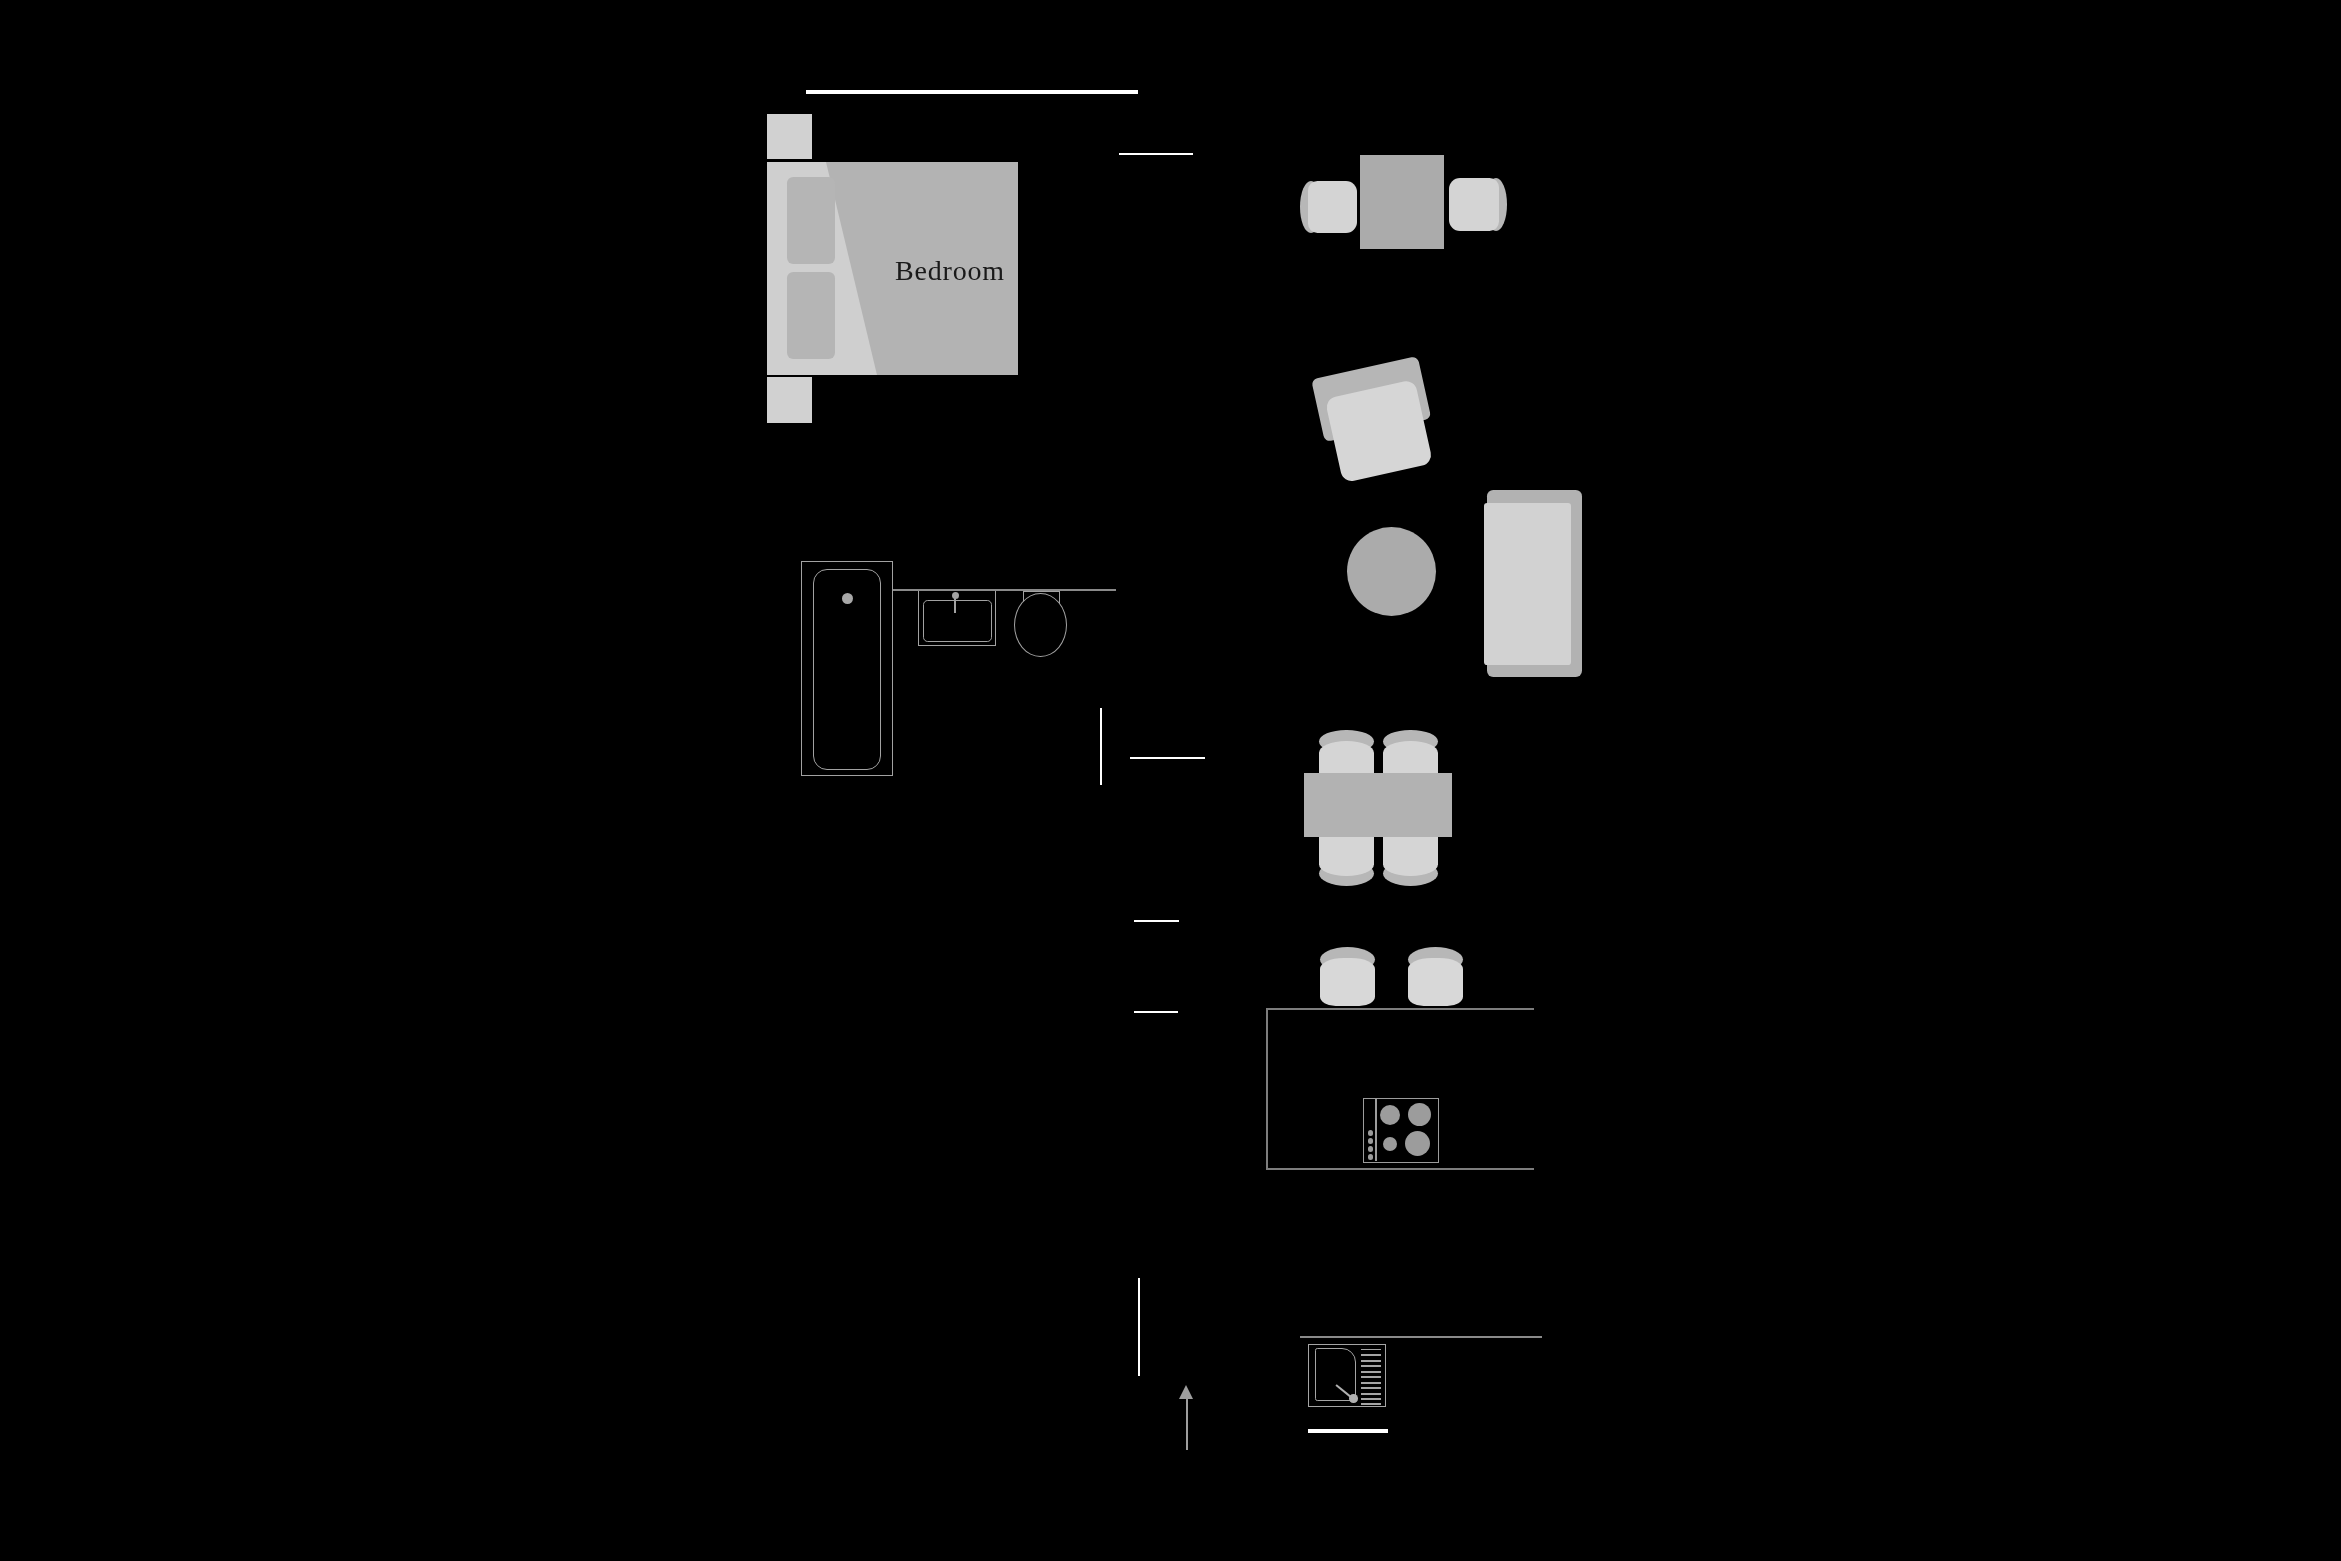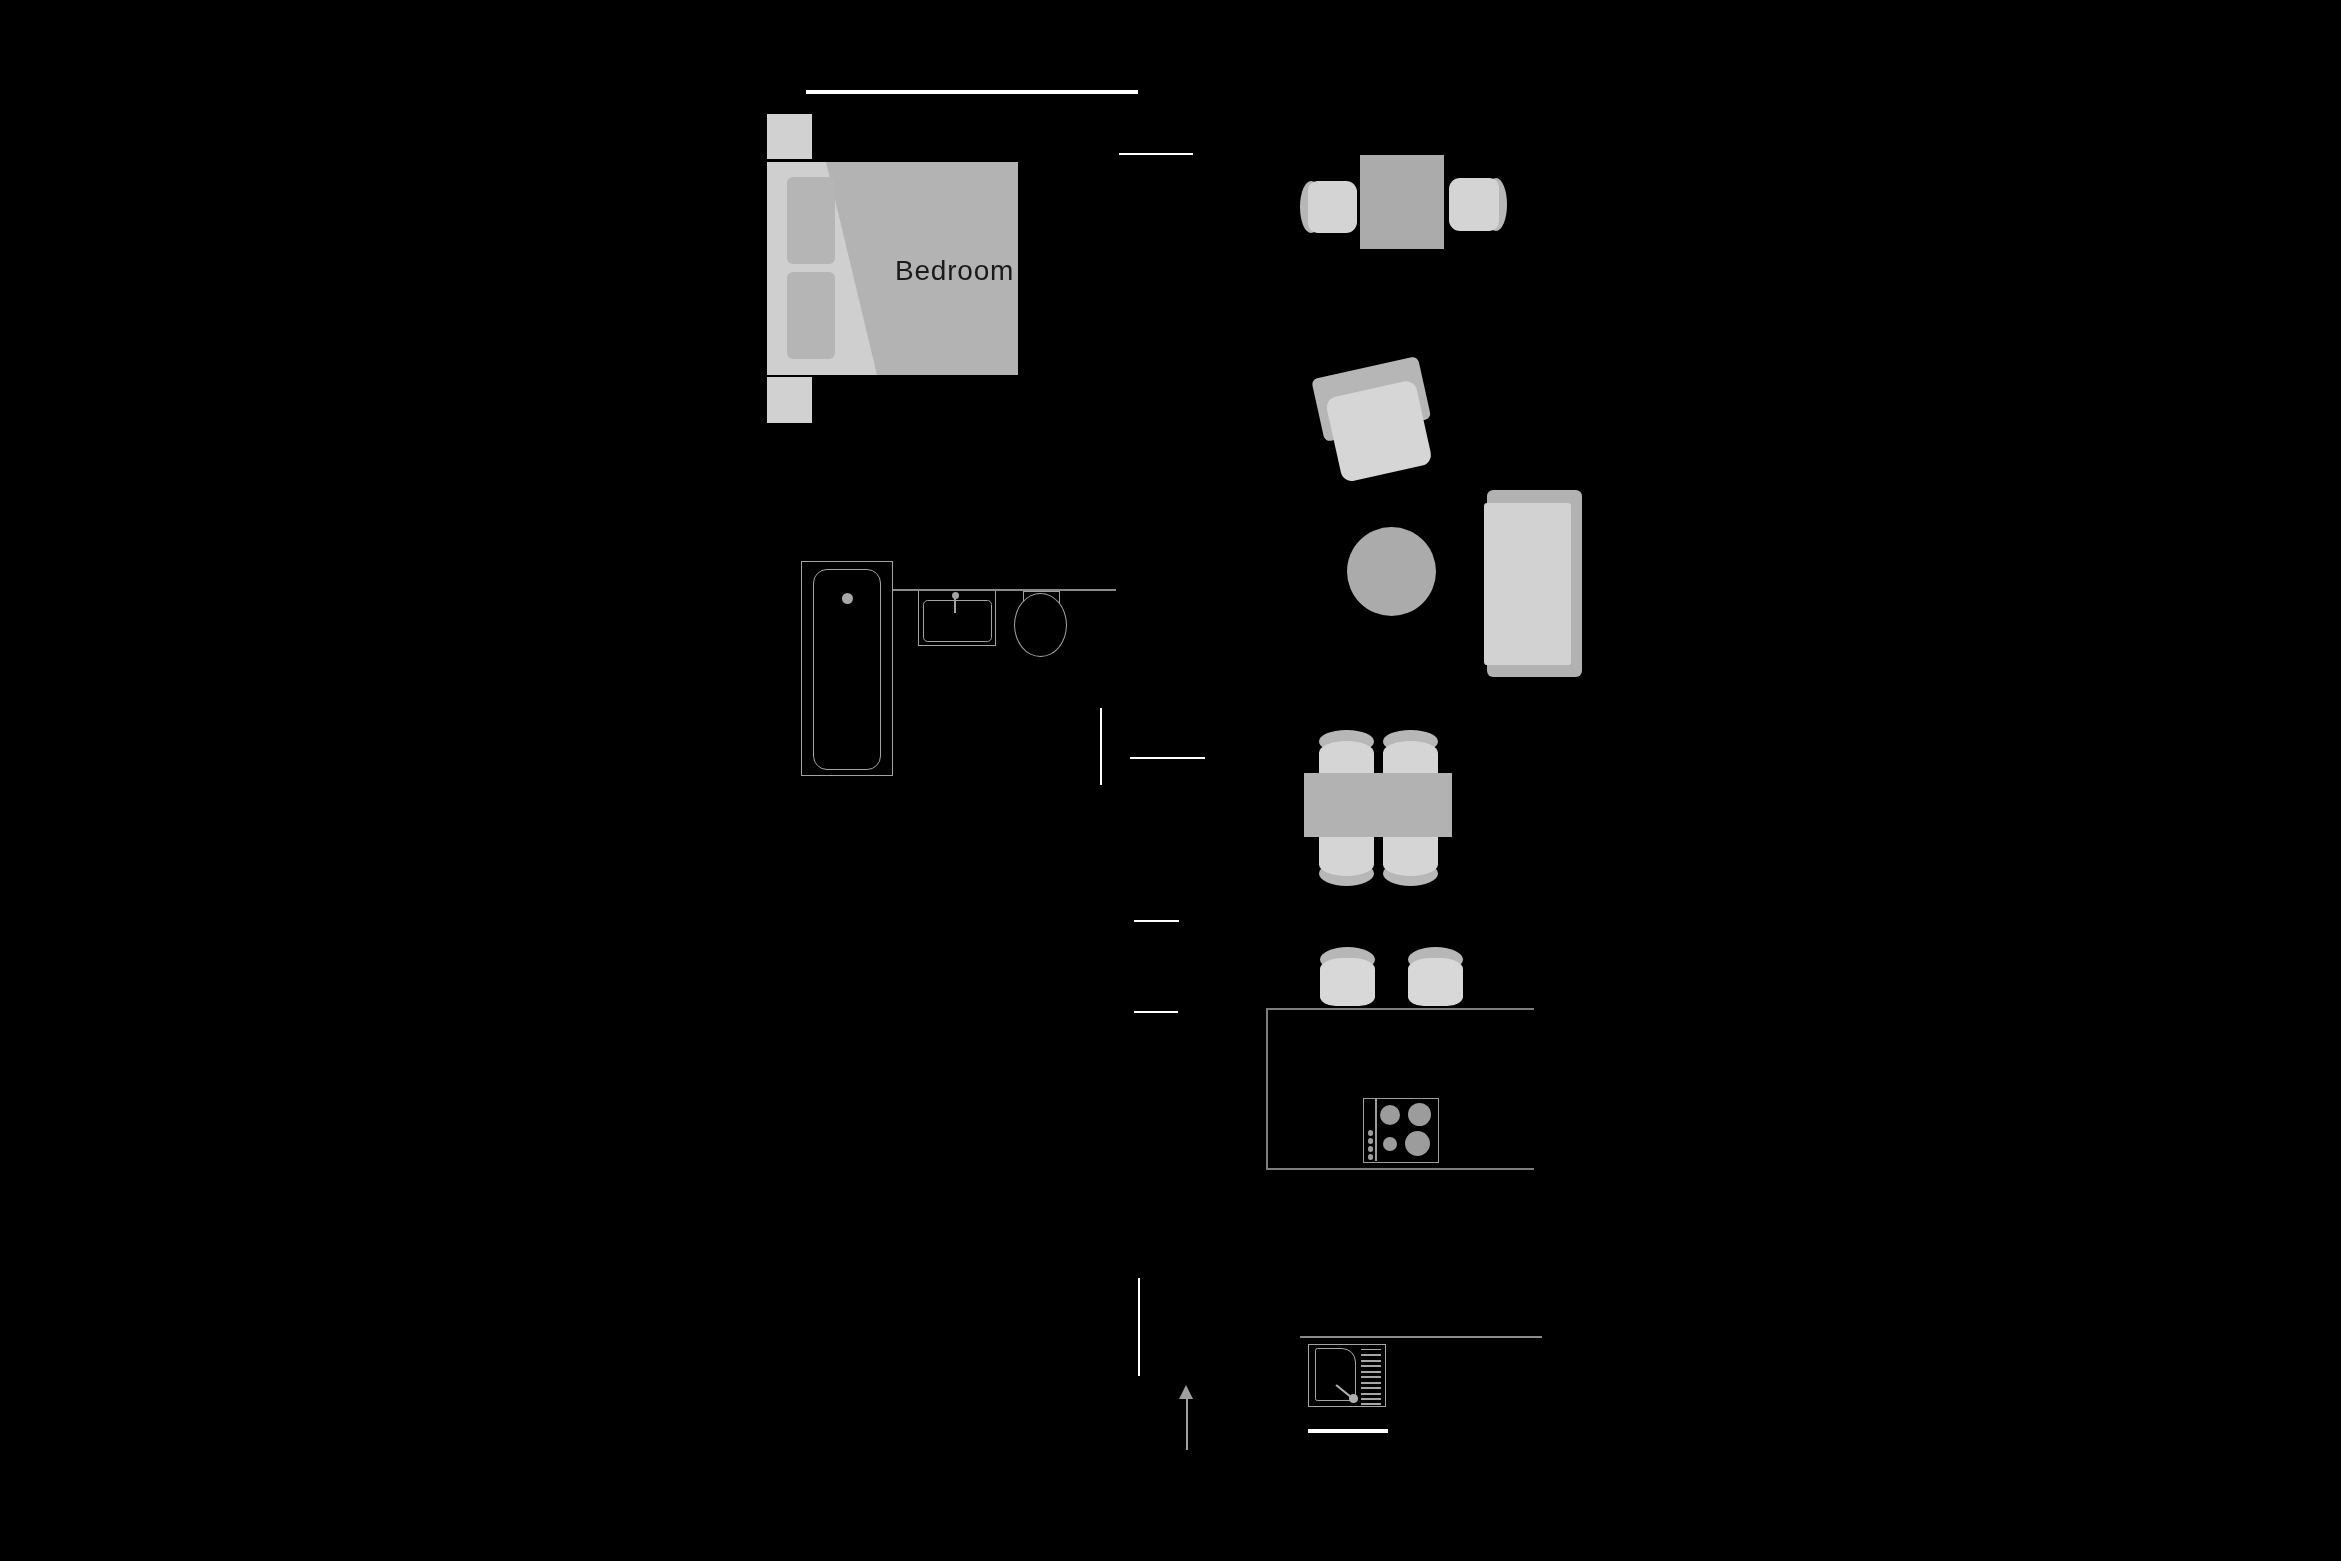--- a/index.html
+++ b/index.html
@@ -1,21 +1,21 @@
 <!DOCTYPE html>
 <html style="--background: #000000; --wall-white: #ffffff; --wall-gray: #8a8a8a; --island-outline: #7d7d7d; --fixture-stroke: #a2a2a2; --appliance-stroke: #a5a5a5; --furniture-mid: #b2b2b2; --furniture-light: #d4d4d4; --furniture-cap: #b7b7b7; --arrow: #9e9e9e; --text: #1a1a1a;font-size:12.5px"><head>
 <meta charset="utf-8">
 <style>
   * { box-sizing: border-box; margin: 0; padding: 0; }
   html,body { background:#000; }
   #plan {
     position: relative;
     width: 2342px; height: 1561px;
     background: var(--background, #000);
-    font-family: Liberation Sans, sans-serif;
+    font-family: Liberation Serif, serif;
     overflow: hidden;
   }
   .abs { position: absolute; }
   .wall-white { background: var(--wall-white, #fff); }
   .wall-gray  { background: var(--wall-gray, #8a8a8a); }
   .mid   { background: var(--furniture-mid, #b2b2b2); }
   .mid2  { background: #ababab; }
   .light { background: var(--furniture-light, #d4d4d4); }
   .fold  { background: #cfcfcf; }
   .pillow{ background: #b5b5b5; border-radius: 6.2px; }

